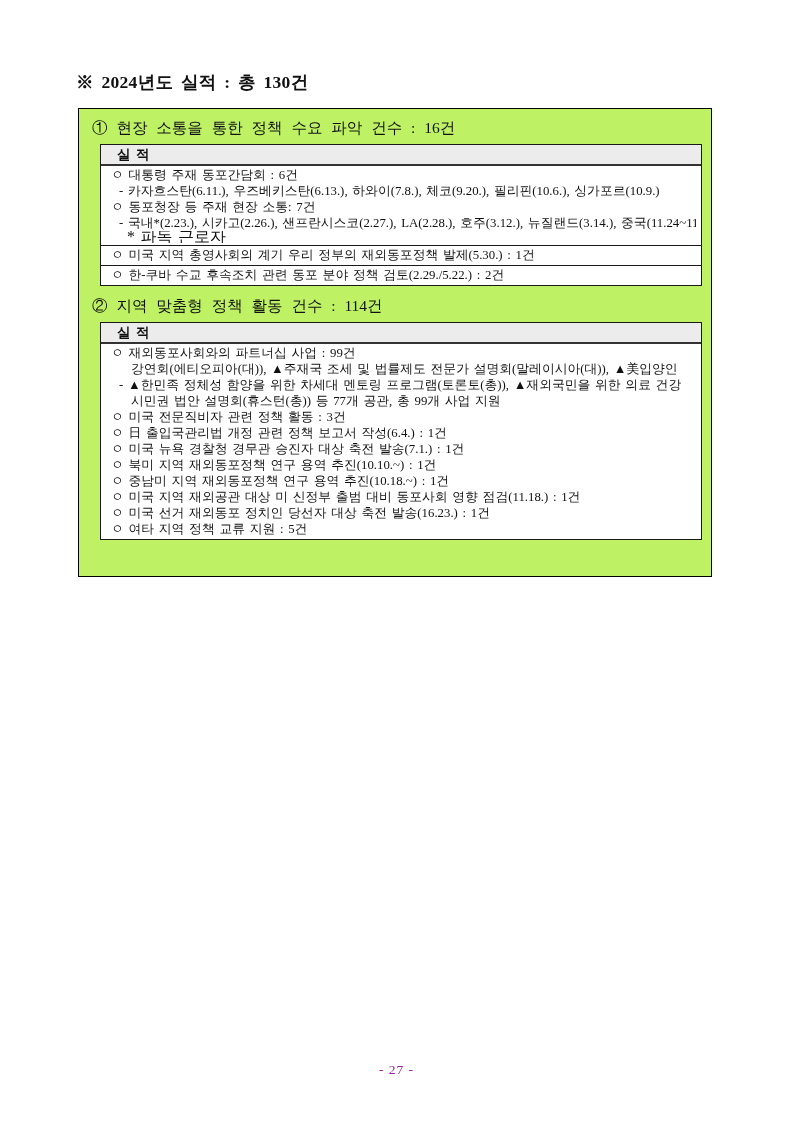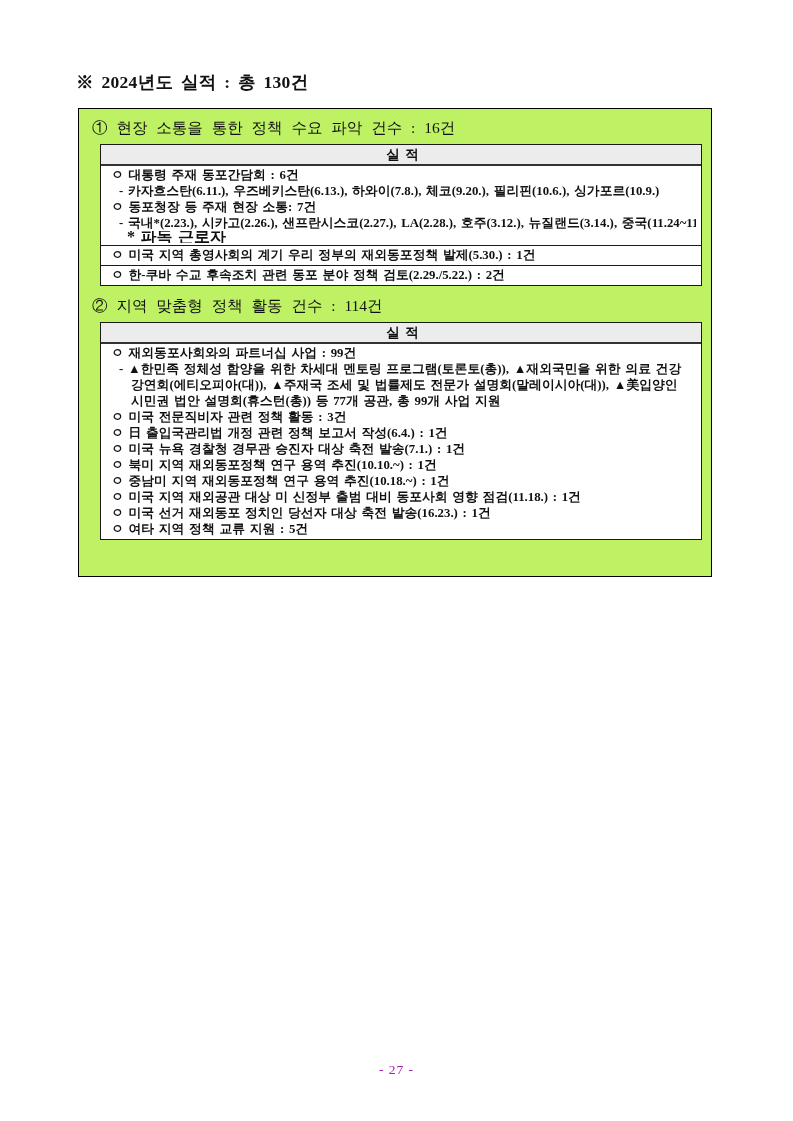--- a/index.html
+++ b/index.html
@@ -41,32 +41,31 @@
     line-height: 19px;
     word-spacing: 5px;
     white-space: nowrap;
   }
   .perf-table {
     margin: 0 9px 10px 21px;
     border: 1px solid #1a1a1a;
     background: #ffffff;
   }
   .perf-header {
-    text-align: center;
+    text-align: left;
     font-weight: bold;
     font-size: 13.5px;
     line-height: 17px;
-    padding: 1px 0 1px 4px;
+    padding: 1px 0 1px 16px;
     background: #ececec;
     border-bottom: 2px solid #333333;
     letter-spacing: 1px;
   }
   .perf-cell {
     padding: 1px 5px 2px 5px;
-    font-weight: bold;
   }
   .perf-cell + .perf-cell {
     border-top: 1px solid #1a1a1a;
   }
   .ln {
     font-size: 12.8px;
     line-height: 16px;
     white-space: nowrap;
     word-spacing: 1.5px;
     overflow: hidden;
@@ -107,22 +106,22 @@
       </div>
       <div class="perf-cell">
         <div class="ln ln-item">ㅇ 한-쿠바 수교 후속조치 관련 동포 분야 정책 검토(2.29./5.22.) : 2건</div>
       </div>
     </div>
     <div class="section-heading">② 지역 맞춤형 정책 활동 건수 : 114건</div>
     <div class="perf-table">
       <div class="perf-header">실 적</div>
       <div class="perf-cell">
         <div class="ln ln-item">ㅇ 재외동포사회와의 파트너십 사업 : 99건</div>
+        <div class="ln ln-cont">강연회(에티오피아(대)), ▲주재국 조세 및 법률제도 전문가 설명회(말레이시아(대)), ▲美입양인</div>
         <div class="ln ln-sub">- ▲한민족 정체성 함양을 위한 차세대 멘토링 프로그램(토론토(총)), ▲재외국민을 위한 의료 건강</div>
-        <div class="ln ln-cont">강연회(에티오피아(대)), ▲주재국 조세 및 법률제도 전문가 설명회(말레이시아(대)), ▲美입양인</div>
         <div class="ln ln-cont">시민권 법안 설명회(휴스턴(총)) 등 77개 공관, 총 99개 사업 지원</div>
         <div class="ln ln-item">ㅇ 미국 전문직비자 관련 정책 활동 : 3건</div>
         <div class="ln ln-item">ㅇ 日 출입국관리법 개정 관련 정책 보고서 작성(6.4.) : 1건</div>
         <div class="ln ln-item">ㅇ 미국 뉴욕 경찰청 경무관 승진자 대상 축전 발송(7.1.) : 1건</div>
         <div class="ln ln-item">ㅇ 북미 지역 재외동포정책 연구 용역 추진(10.10.~) : 1건</div>
         <div class="ln ln-item">ㅇ 중남미 지역 재외동포정책 연구 용역 추진(10.18.~) : 1건</div>
         <div class="ln ln-item">ㅇ 미국 지역 재외공관 대상 미 신정부 출범 대비 동포사회 영향 점검(11.18.) : 1건</div>
         <div class="ln ln-item">ㅇ 미국 선거 재외동포 정치인 당선자 대상 축전 발송(16.23.) : 1건</div>
         <div class="ln ln-item">ㅇ 여타 지역 정책 교류 지원 : 5건</div>
       </div>

